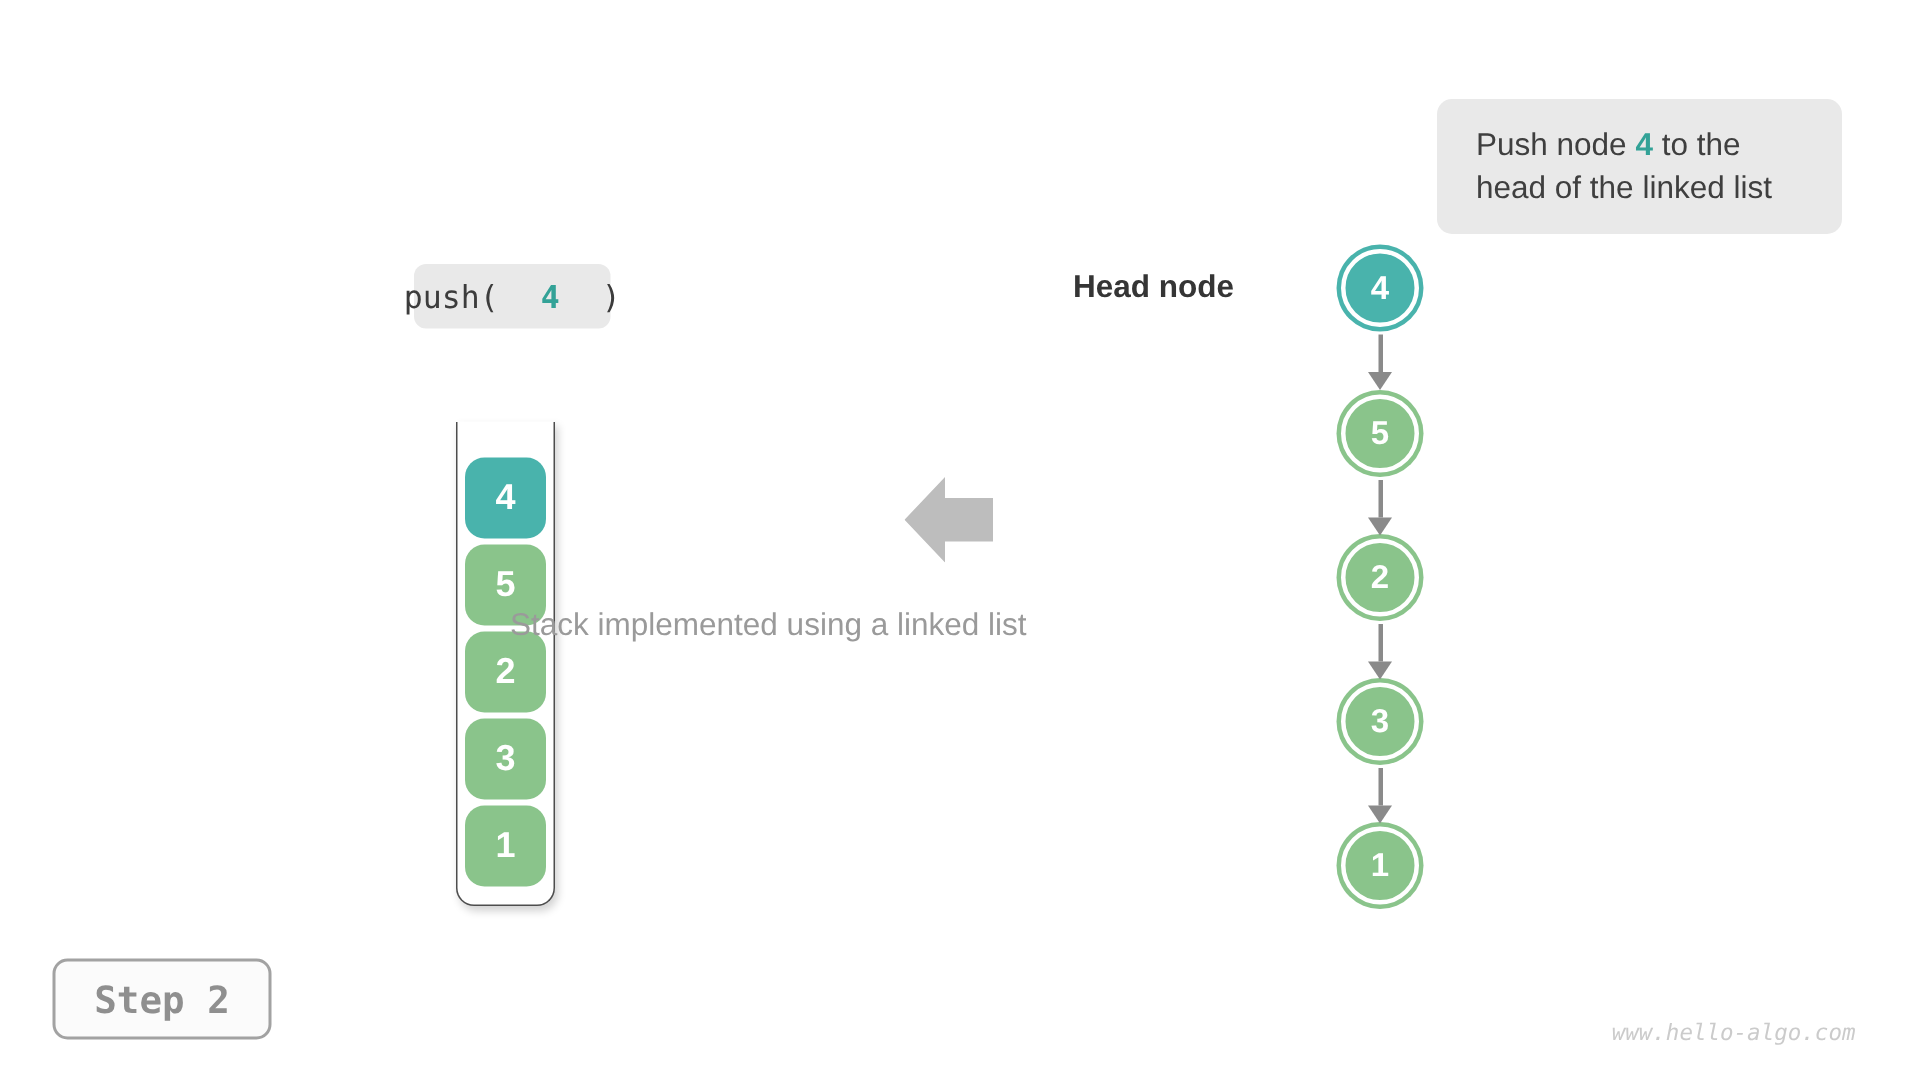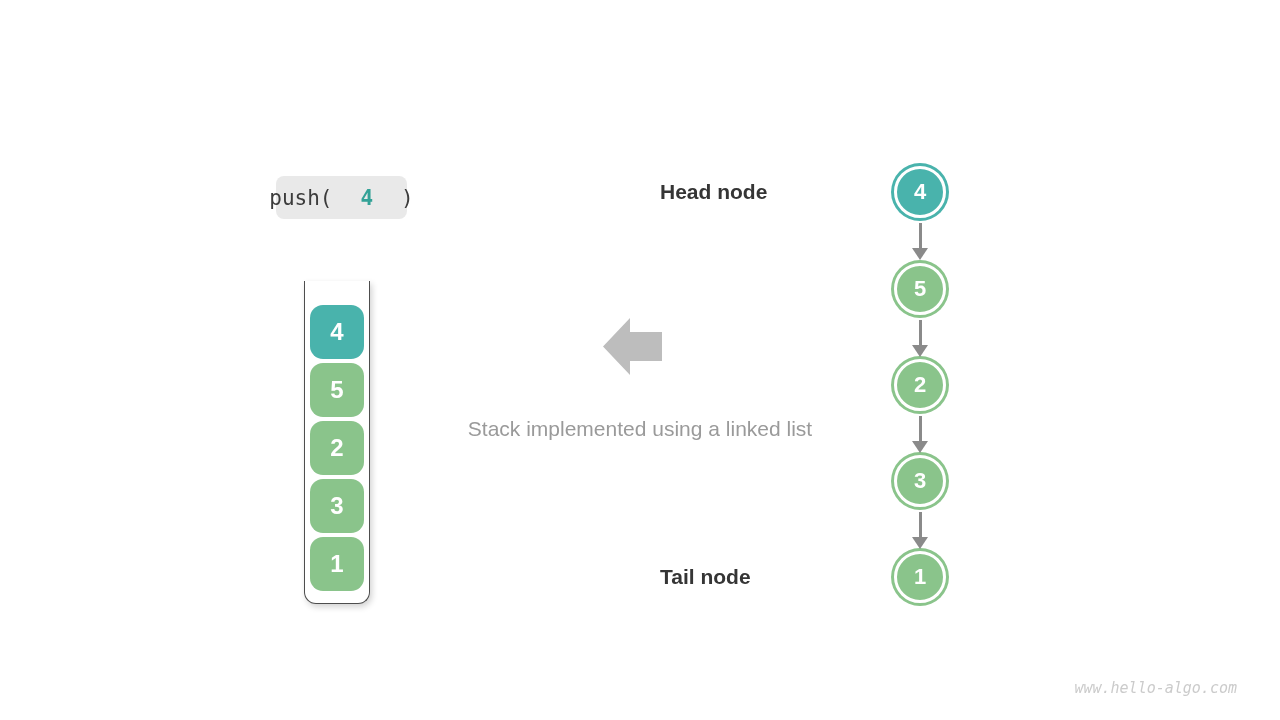--- a/index.html
+++ b/index.html
@@ -74,24 +74,22 @@
   
   .block-arrow {
     position: absolute;
     left: 603px; top: 318px;
     width: 59px; height: 57px;
   }
   .caption {
     position: absolute;
     left: 340px; top: 405px;
     width: 600px;
-    text-align: center;
     font-size: 21px;
     color: #9a9a9a;
-    margin-top: 12px;
   }
 
   
   .ll-node {
     position: absolute;
     left: 894px;
     width: 52px; height: 52px;
     box-sizing: border-box;
     border-radius: 50%;
     background: var(--c, #8ac48b);
@@ -114,21 +112,21 @@
     left: -6.5px; bottom: -12px;
     width: 0; height: 0;
     border-left: 8px solid transparent;
     border-right: 8px solid transparent;
     border-top: 12px solid #8a8a8a;
   }
   .side-label {
     position: absolute;
     left: 660px;
     width: 218px;
-    text-align: left;
+    text-align: center;
     font-size: 21px;
     font-weight: bold;
     color: #353535;
   }
 
   
   .step-box {
     position: absolute;
     left: 35px; top: 639px;
     width: 146px; height: 54px;
@@ -151,20 +149,23 @@
     font-size: 15px;
     color: #cbcbcb;
     font-style: italic;
   }
 </style>
 </head>
 <body>
 
 <div class="canvas">
 
+  <div class="callout">
+    <span>Push node </span><span class="accent-num">4</span><span> to the head of the linked list</span>
+  </div>
 
   <div class="op-box">
     <span>push(</span>
       <span class="accent-num">4</span>
       <span>)</span>
   </div>
 
   <div class="stack-container">
     <div class="stack-item" style="--c: #49b3ac;">4</div>
     <div class="stack-item" style="--c: #8ac48b;">5</div>
@@ -173,29 +174,31 @@
     <div class="stack-item" style="--c: #8ac48b;">1</div>
   </div>
 
   <svg class="block-arrow" viewBox="0 0 59 57" xmlns="http://www.w3.org/2000/svg">
     <polygon points="0,28.5 27,0 27,14 59,14 59,43 27,43 27,57" fill="#bdbdbd"></polygon>
   </svg>
 
   <div class="caption">Stack implemented using a linked list</div>
 
   <div class="side-label" style="top:180px">Head node</div>
-  <div class="side-label" style="top:565px">Tail node</div>
 
   <div class="ll-node" style="top: 166px; --c: #49b3ac;">4</div>
   <div class="ll-node" style="top: 263px; --c: #8ac48b;">5</div>
   <div class="ll-node" style="top: 359px; --c: #8ac48b;">2</div>
   <div class="ll-node" style="top: 455px; --c: #8ac48b;">3</div>
   <div class="ll-node" style="top: 551px; --c: #8ac48b;">1</div>
 
   <div class="connector" style="top:223px"></div>
   <div class="connector" style="top:320px"></div>
   <div class="connector" style="top:416px"></div>
   <div class="connector" style="top:512px"></div>
 
+  <div class="step-box">
+    <span>Step 2</span>
+  </div>
 
   <div class="watermark">www.hello-algo.com</div>
 
 </div>
 
 </body></html>

